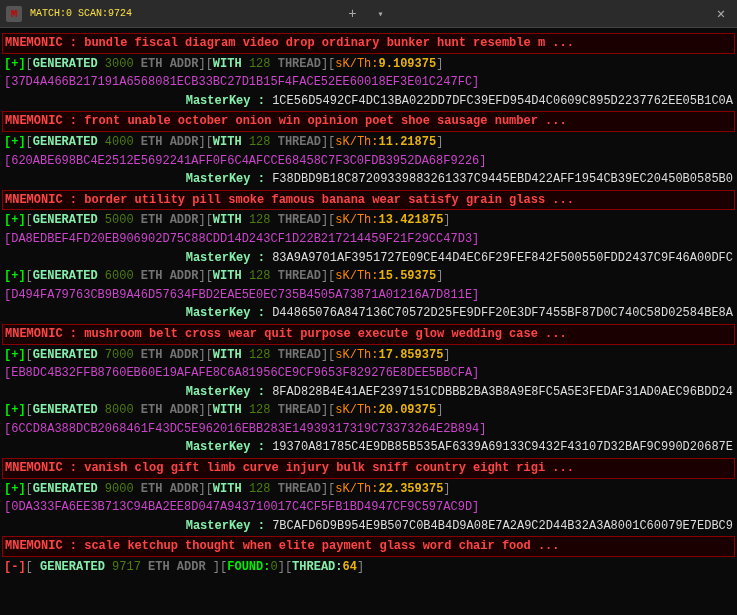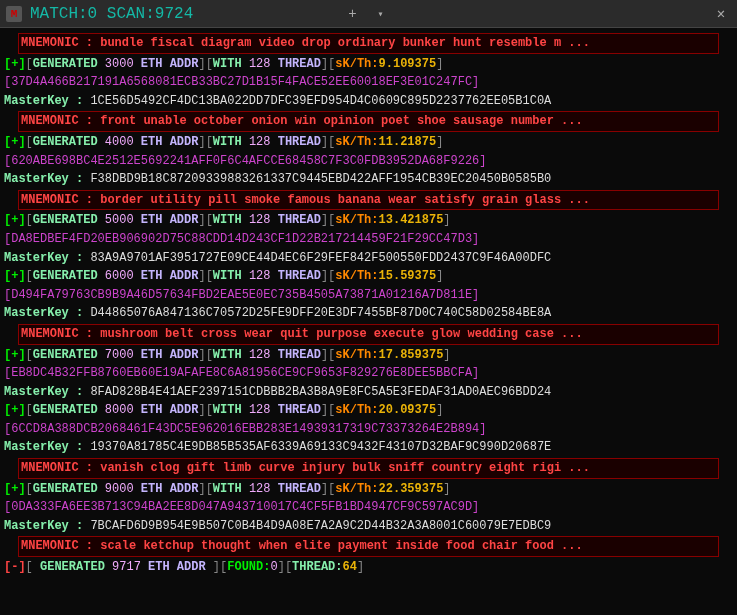--- a/index.html
+++ b/index.html
@@ -29,22 +29,22 @@
       background: #555;
       border-radius: 2px;
       display: flex;
       align-items: center;
       justify-content: center;
       font-size: 10px;
       color: #aaa;
       flex-shrink: 0;
     }
     #title-bar-text {
-      color: #14b8a6;
-      font-size: 16px;
+      color: #fde047;
+      font-size: 10px;
       flex: 1;
     }
     #title-bar-close {
       width: 20px;
       height: 20px;
       display: flex;
       align-items: center;
       justify-content: center;
       color: #aaa;
       cursor: pointer;
@@ -85,51 +85,52 @@
       overflow: hidden;
       padding: 0 2px;
     }
     .white-text { color: #dddddd; }
 
     .mnemonic-line {
       background: #1a0000;
       border: 1px solid #880000;
       color: #ff6666;
       padding: 0 2px;
-      margin: 1px 16px;
+      margin: 1px 0;
     }
 
     .generated-line {
       color: #dddddd;
       padding: 0 2px;
     }
 
     .hash-line {
       color: #888888;
       padding: 0 2px;
     }
 
     .masterkey-line {
       color: #aaaaaa;
       padding: 0 2px;
+      text-align: right;
     }
 
     .bottom-bar {
       color: #dddddd;
       background: #0a0a0a;
       padding: 0 2px;
     }
 
     span.bracket { color: #888888; }
     span.kw-green { color: #00ee00; font-weight: bold; }
     span.kw-cyan { color: #86efac; font-weight: bold; }
-    span.kw-yellow { color: #c4b5fd; font-weight: bold; }
+    span.kw-yellow { color: #737373; font-weight: bold; }
     span.kw-red { color: #ff4444; font-weight: bold; }
-    span.kw-white { color: #f0abfc; }
-    span.kw-orange { color: #ff8800; font-weight: bold; }
+    span.kw-white { color: #4d7c0f; }
+    span.kw-orange { color: #ff8800; font-weight: normal; }
     span.kw-magenta { color: #cc44cc; font-weight: normal; }
     span.num { color: #eab308; font-weight: bold; }
   </style>
 </head>
 <body>
 
 <div id="title-bar">
   <div id="title-bar-icon">
     <span style="color:#cc0000; font-weight:bold; font-size:11px;">M</span>
   </div>
@@ -160,15 +161,15 @@
     <div class="line generated-line"><span class="kw-green">[+]</span><span class="bracket">[</span><span class="kw-cyan">GENERATED</span><span class="kw-white"> 7000 </span><span class="kw-yellow">ETH ADDR</span><span class="bracket">][</span><span class="kw-cyan">WITH </span><span class="kw-white">128 </span><span class="kw-yellow">THREAD</span><span class="bracket">][</span><span class="kw-orange">sK/Th:</span><span class="num">17.859375</span><span class="bracket">]</span></div>
     <div class="line hash-line"><span class="kw-magenta">[EB8DC4B32FFB8760EB60E19AFAFE8C6A81956CE9CF9653F829276E8DEE5BBCFA]</span></div>
     <div class="line masterkey-line"><span class="kw-cyan">MasterKey : </span><span class="white-text">8FAD828B4E41AEF2397151CDBBB2BA3B8A9E8FC5A5E3FEDAF31AD0AEC96BDD24</span></div>
     <div class="line generated-line"><span class="kw-green">[+]</span><span class="bracket">[</span><span class="kw-cyan">GENERATED</span><span class="kw-white"> 8000 </span><span class="kw-yellow">ETH ADDR</span><span class="bracket">][</span><span class="kw-cyan">WITH </span><span class="kw-white">128 </span><span class="kw-yellow">THREAD</span><span class="bracket">][</span><span class="kw-orange">sK/Th:</span><span class="num">20.09375</span><span class="bracket">]</span></div>
     <div class="line hash-line"><span class="kw-magenta">[6CCD8A388DCB2068461F43DC5E962016EBB283E14939317319C73373264E2B894]</span></div>
     <div class="line masterkey-line"><span class="kw-cyan">MasterKey : </span><span class="white-text">19370A81785C4E9DB85B535AF6339A69133C9432F43107D32BAF9C990D20687E</span></div>
     <div class="line mnemonic-line"><span class="kw-red">MNEMONIC : vanish clog gift limb curve injury bulk sniff country eight rigi ...</span></div>
     <div class="line generated-line"><span class="kw-green">[+]</span><span class="bracket">[</span><span class="kw-cyan">GENERATED</span><span class="kw-white"> 9000 </span><span class="kw-yellow">ETH ADDR</span><span class="bracket">][</span><span class="kw-cyan">WITH </span><span class="kw-white">128 </span><span class="kw-yellow">THREAD</span><span class="bracket">][</span><span class="kw-orange">sK/Th:</span><span class="num">22.359375</span><span class="bracket">]</span></div>
     <div class="line hash-line"><span class="kw-magenta">[0DA333FA6EE3B713C94BA2EE8D047A943710017C4CF5FB1BD4947CF9C597AC9D]</span></div>
     <div class="line masterkey-line"><span class="kw-cyan">MasterKey : </span><span class="white-text">7BCAFD6D9B954E9B507C0B4B4D9A08E7A2A9C2D44B32A3A8001C60079E7EDBC9</span></div>
-    <div class="line mnemonic-line"><span class="kw-red">MNEMONIC : scale ketchup thought when elite payment inside food chair food ...</span></div>
+    <div class="line mnemonic-line"><span class="kw-red">MNEMONIC : scale ketchup thought when elite payment glass word chair food ...</span></div>
     <div class="line bottom-bar"><span class="kw-red">[-]</span><span class="bracket">[ </span><span class="kw-cyan">GENERATED</span><span class="kw-white">  9717  </span><span class="kw-yellow">ETH ADDR</span><span class="bracket">  ]</span><span class="bracket">[</span><span class="kw-green">FOUND:</span><span class="kw-white">0</span><span class="bracket">][</span><span class="kw-cyan">THREAD:</span><span class="num">64</span><span class="bracket">]</span></div>
   </div>
 
 </body></html>

